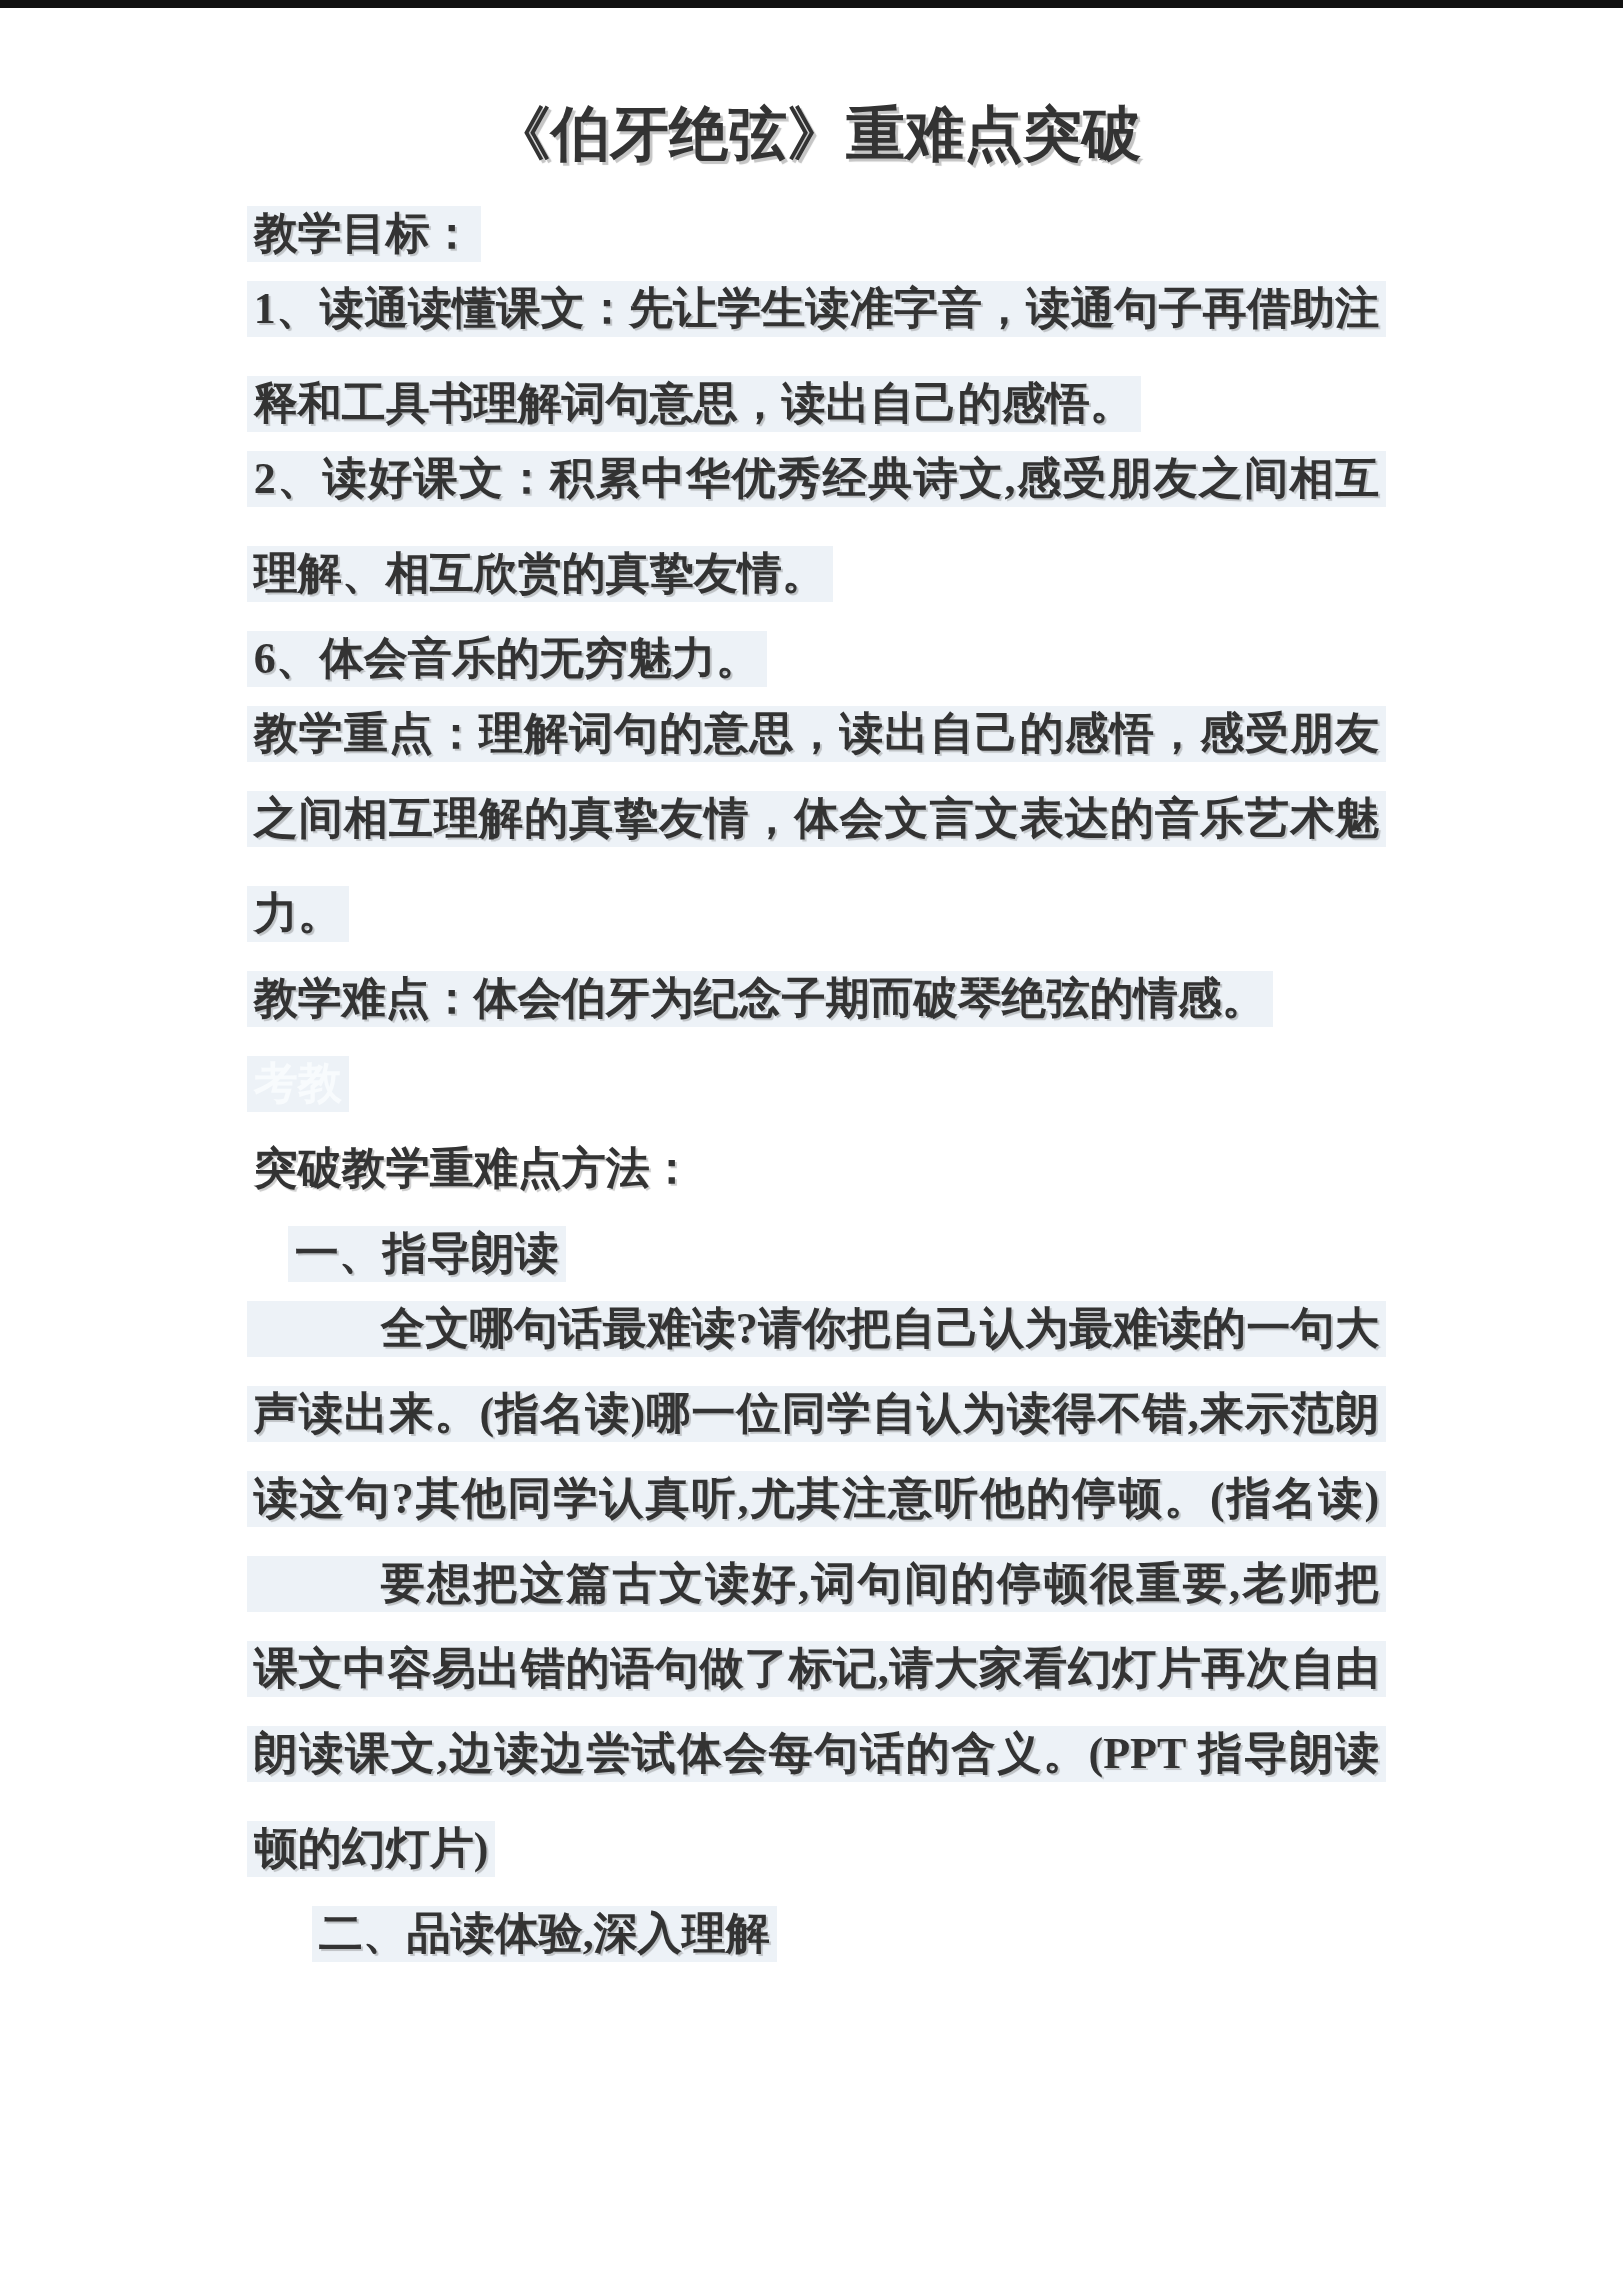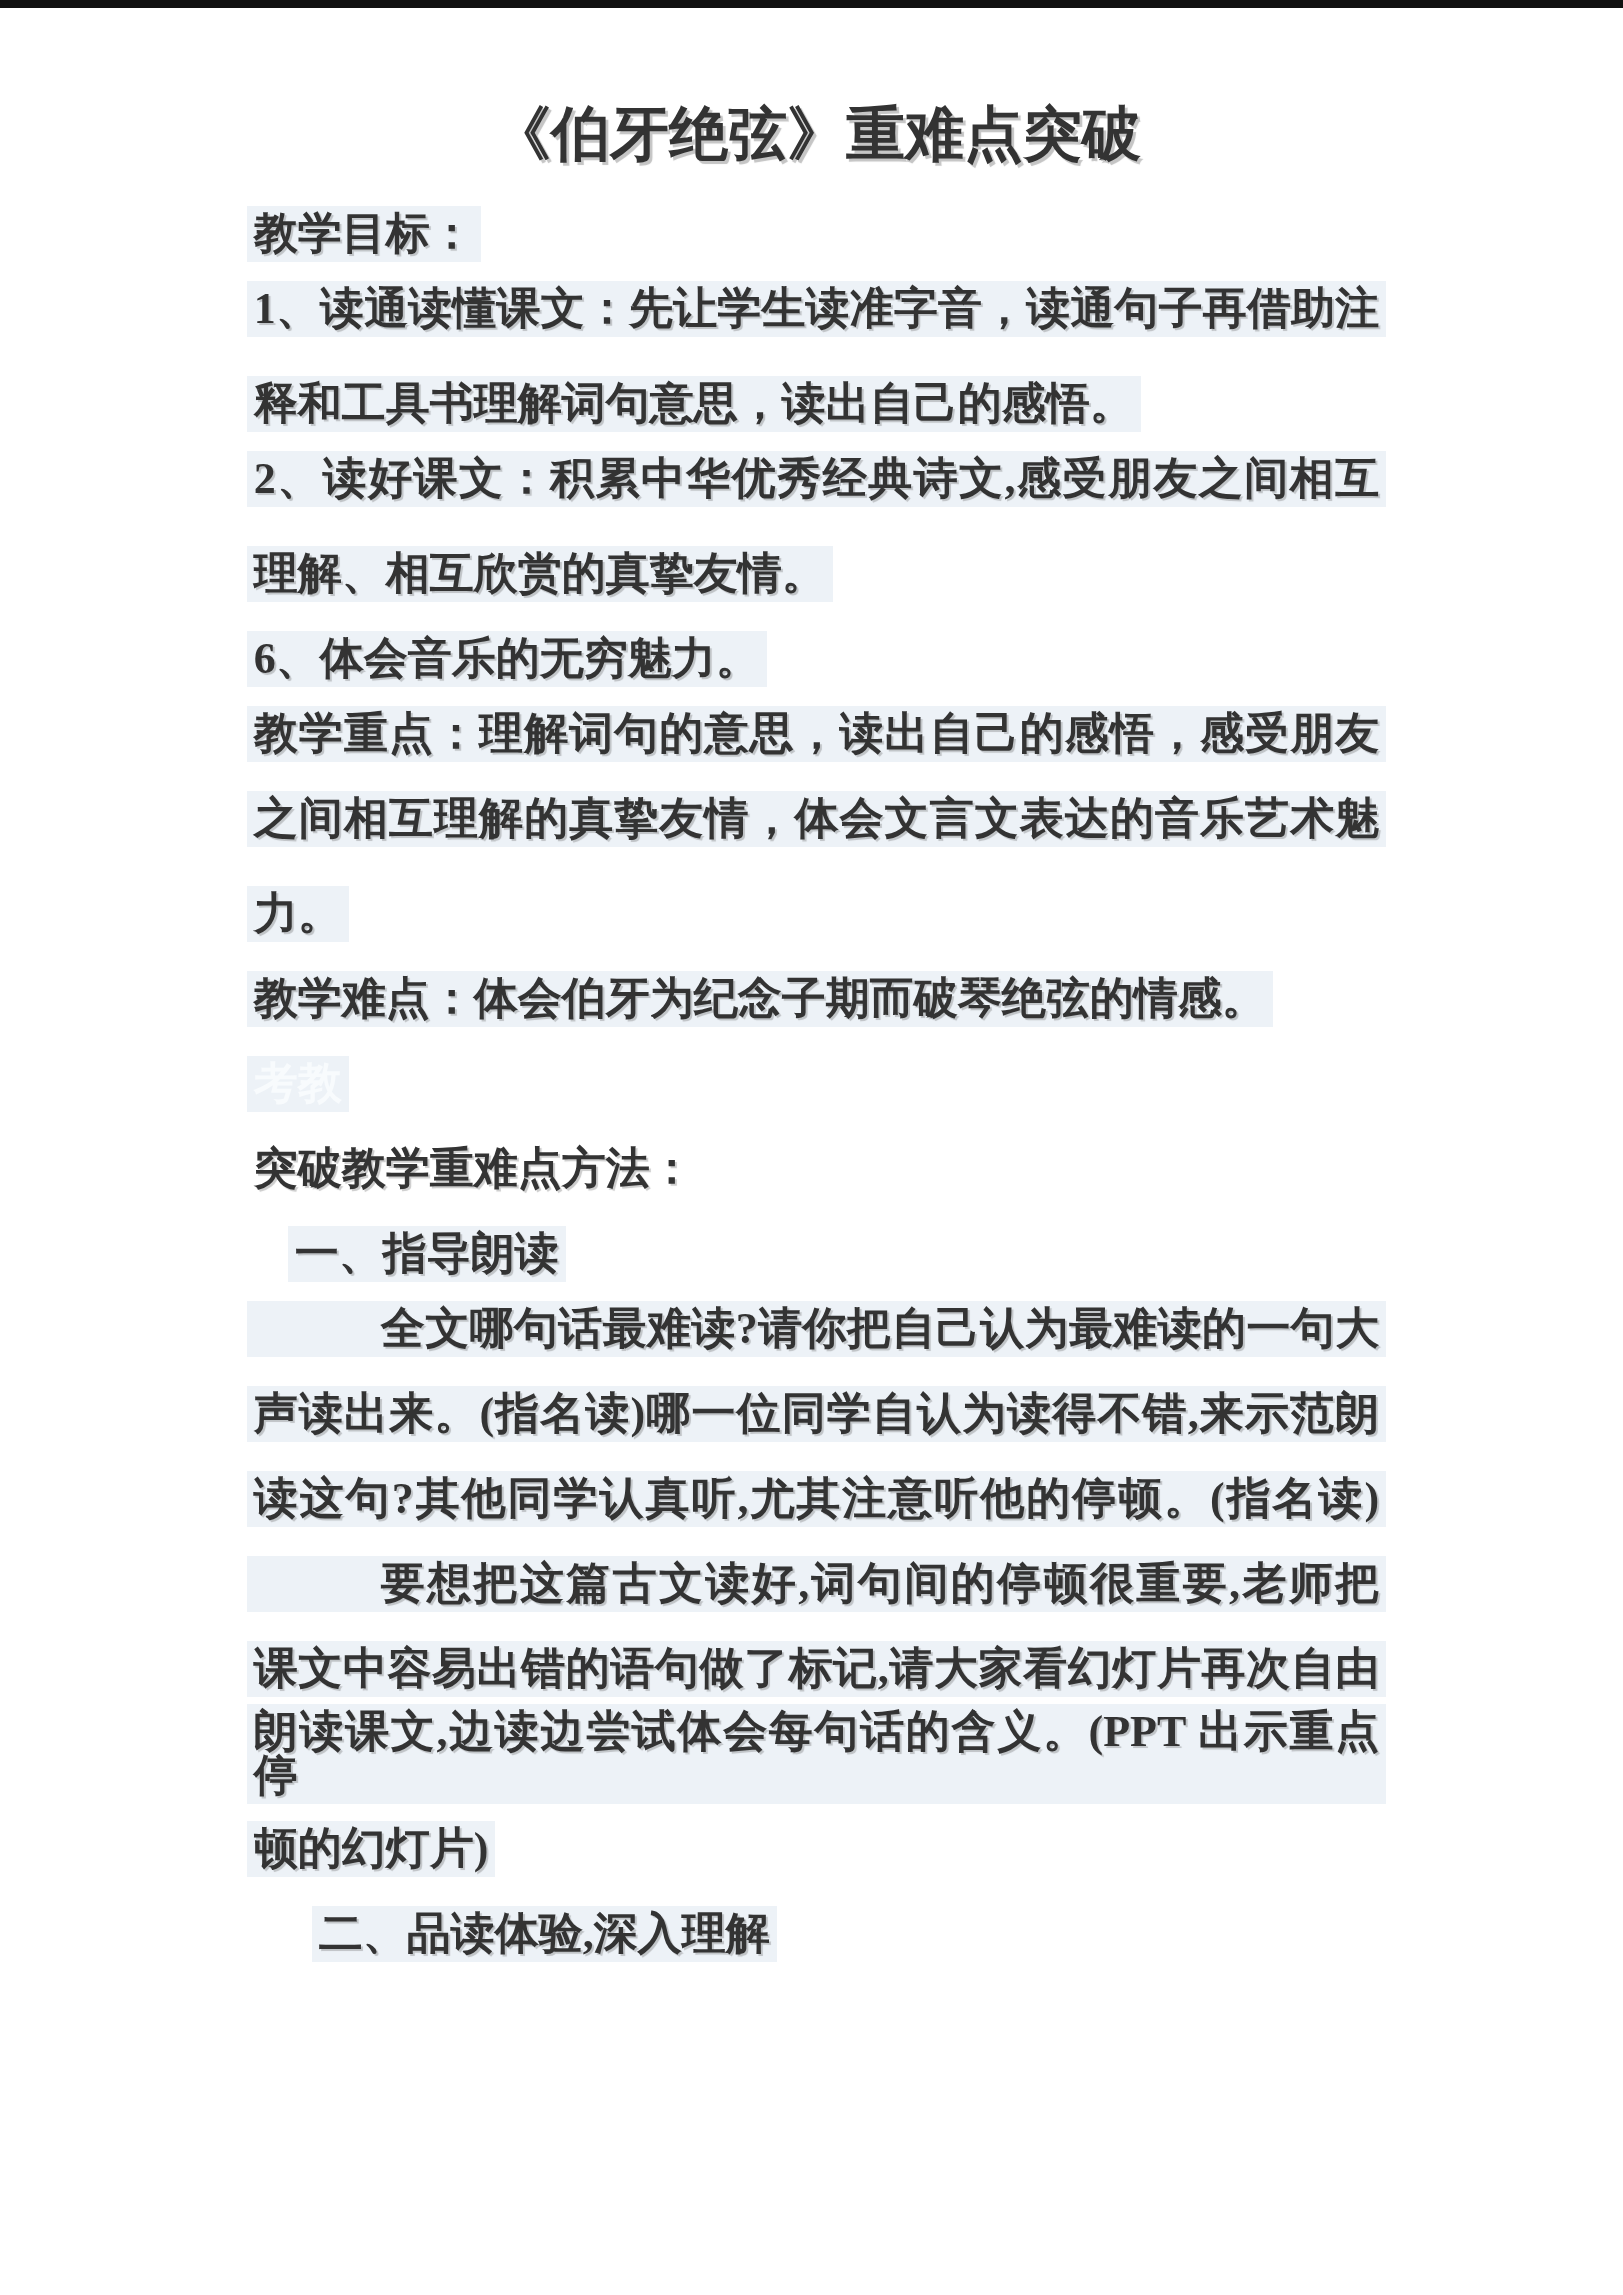--- a/index.html
+++ b/index.html
@@ -103,21 +103,21 @@
   <div class="line full">
       <span class="hl">读这句?其他同学认真听,尤其注意听他的停顿。(指名读)</span>
     </div>
   <div class="line full indent-p">
       <span class="hl">要想把这篇古文读好,词句间的停顿很重要,老师把</span>
     </div>
   <div class="line full">
       <span class="hl">课文中容易出错的语句做了标记,请大家看幻灯片再次自由</span>
     </div>
   <div class="line full">
-      <span class="hl">朗读课文,边读边尝试体会每句话的含义。(PPT 出示重点停</span>
+      <span class="hl">朗读课文,边读边尝试体会每句话的含义。(PPT 指导朗读</span>
     </div>
   <div class="line fit">
       <span class="hl">顿的幻灯片)</span>
     </div>
   <div class="line fit indent-2">
       <span class="hl">二、品读体验,深入理解</span>
     </div>
 </div>
 
 

